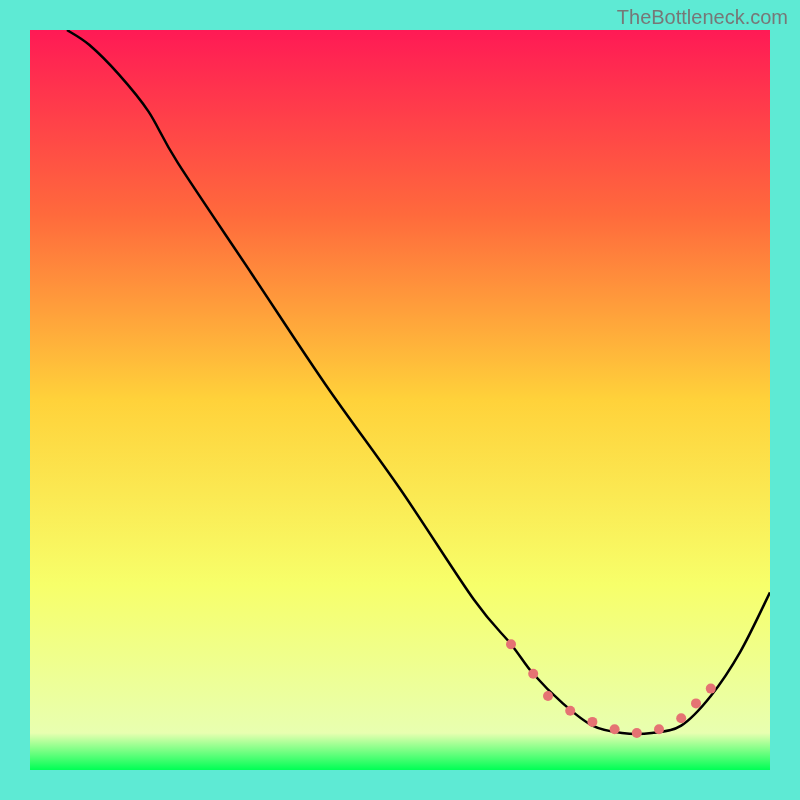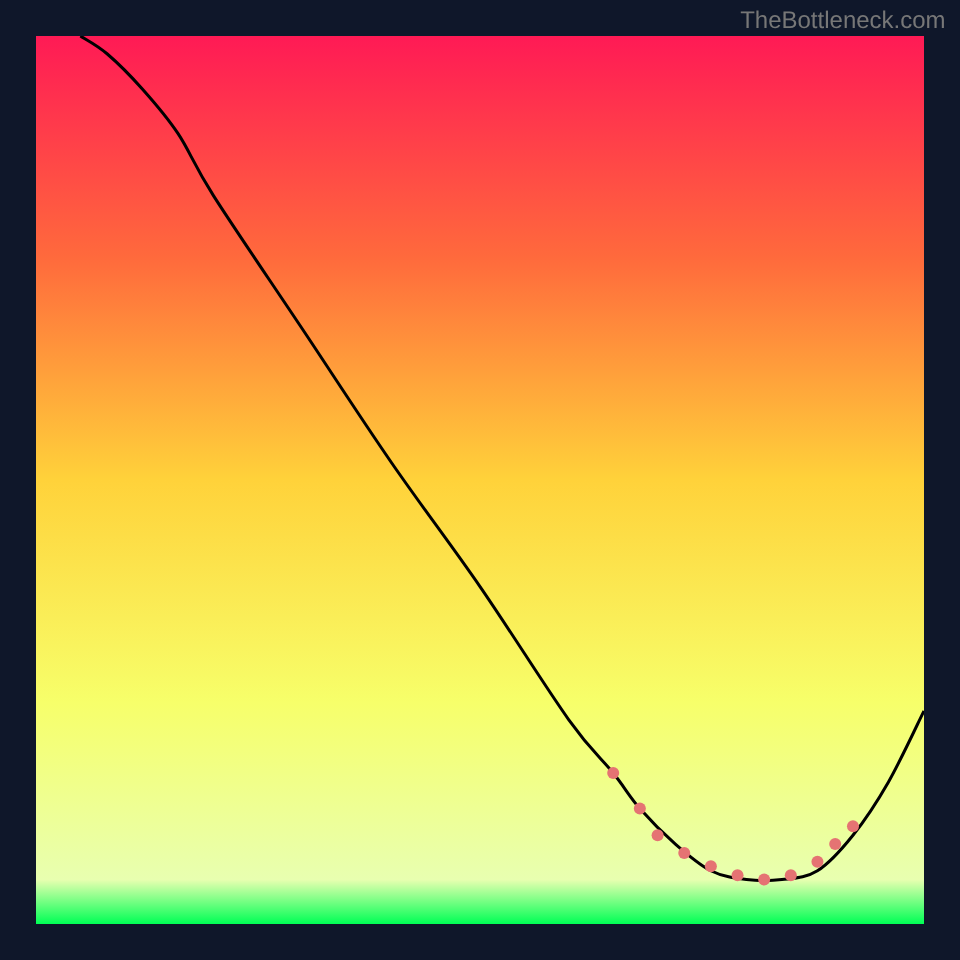--- a/index.html
+++ b/index.html
@@ -7,21 +7,21 @@
     padding: 0;
     width: 800px;
     height: 800px;
     background: #000;
     overflow: hidden;
   }
   .chart-container {
     position: relative;
     width: 800px;
     height: 800px;
-    background: #0f172a;
+    background: #5eead4;
   }
   .plot-area {
     position: absolute;
     left: 30px;
     top: 30px;
     width: 740px;
     height: 740px;
   }
   .watermark {
     position: absolute;

